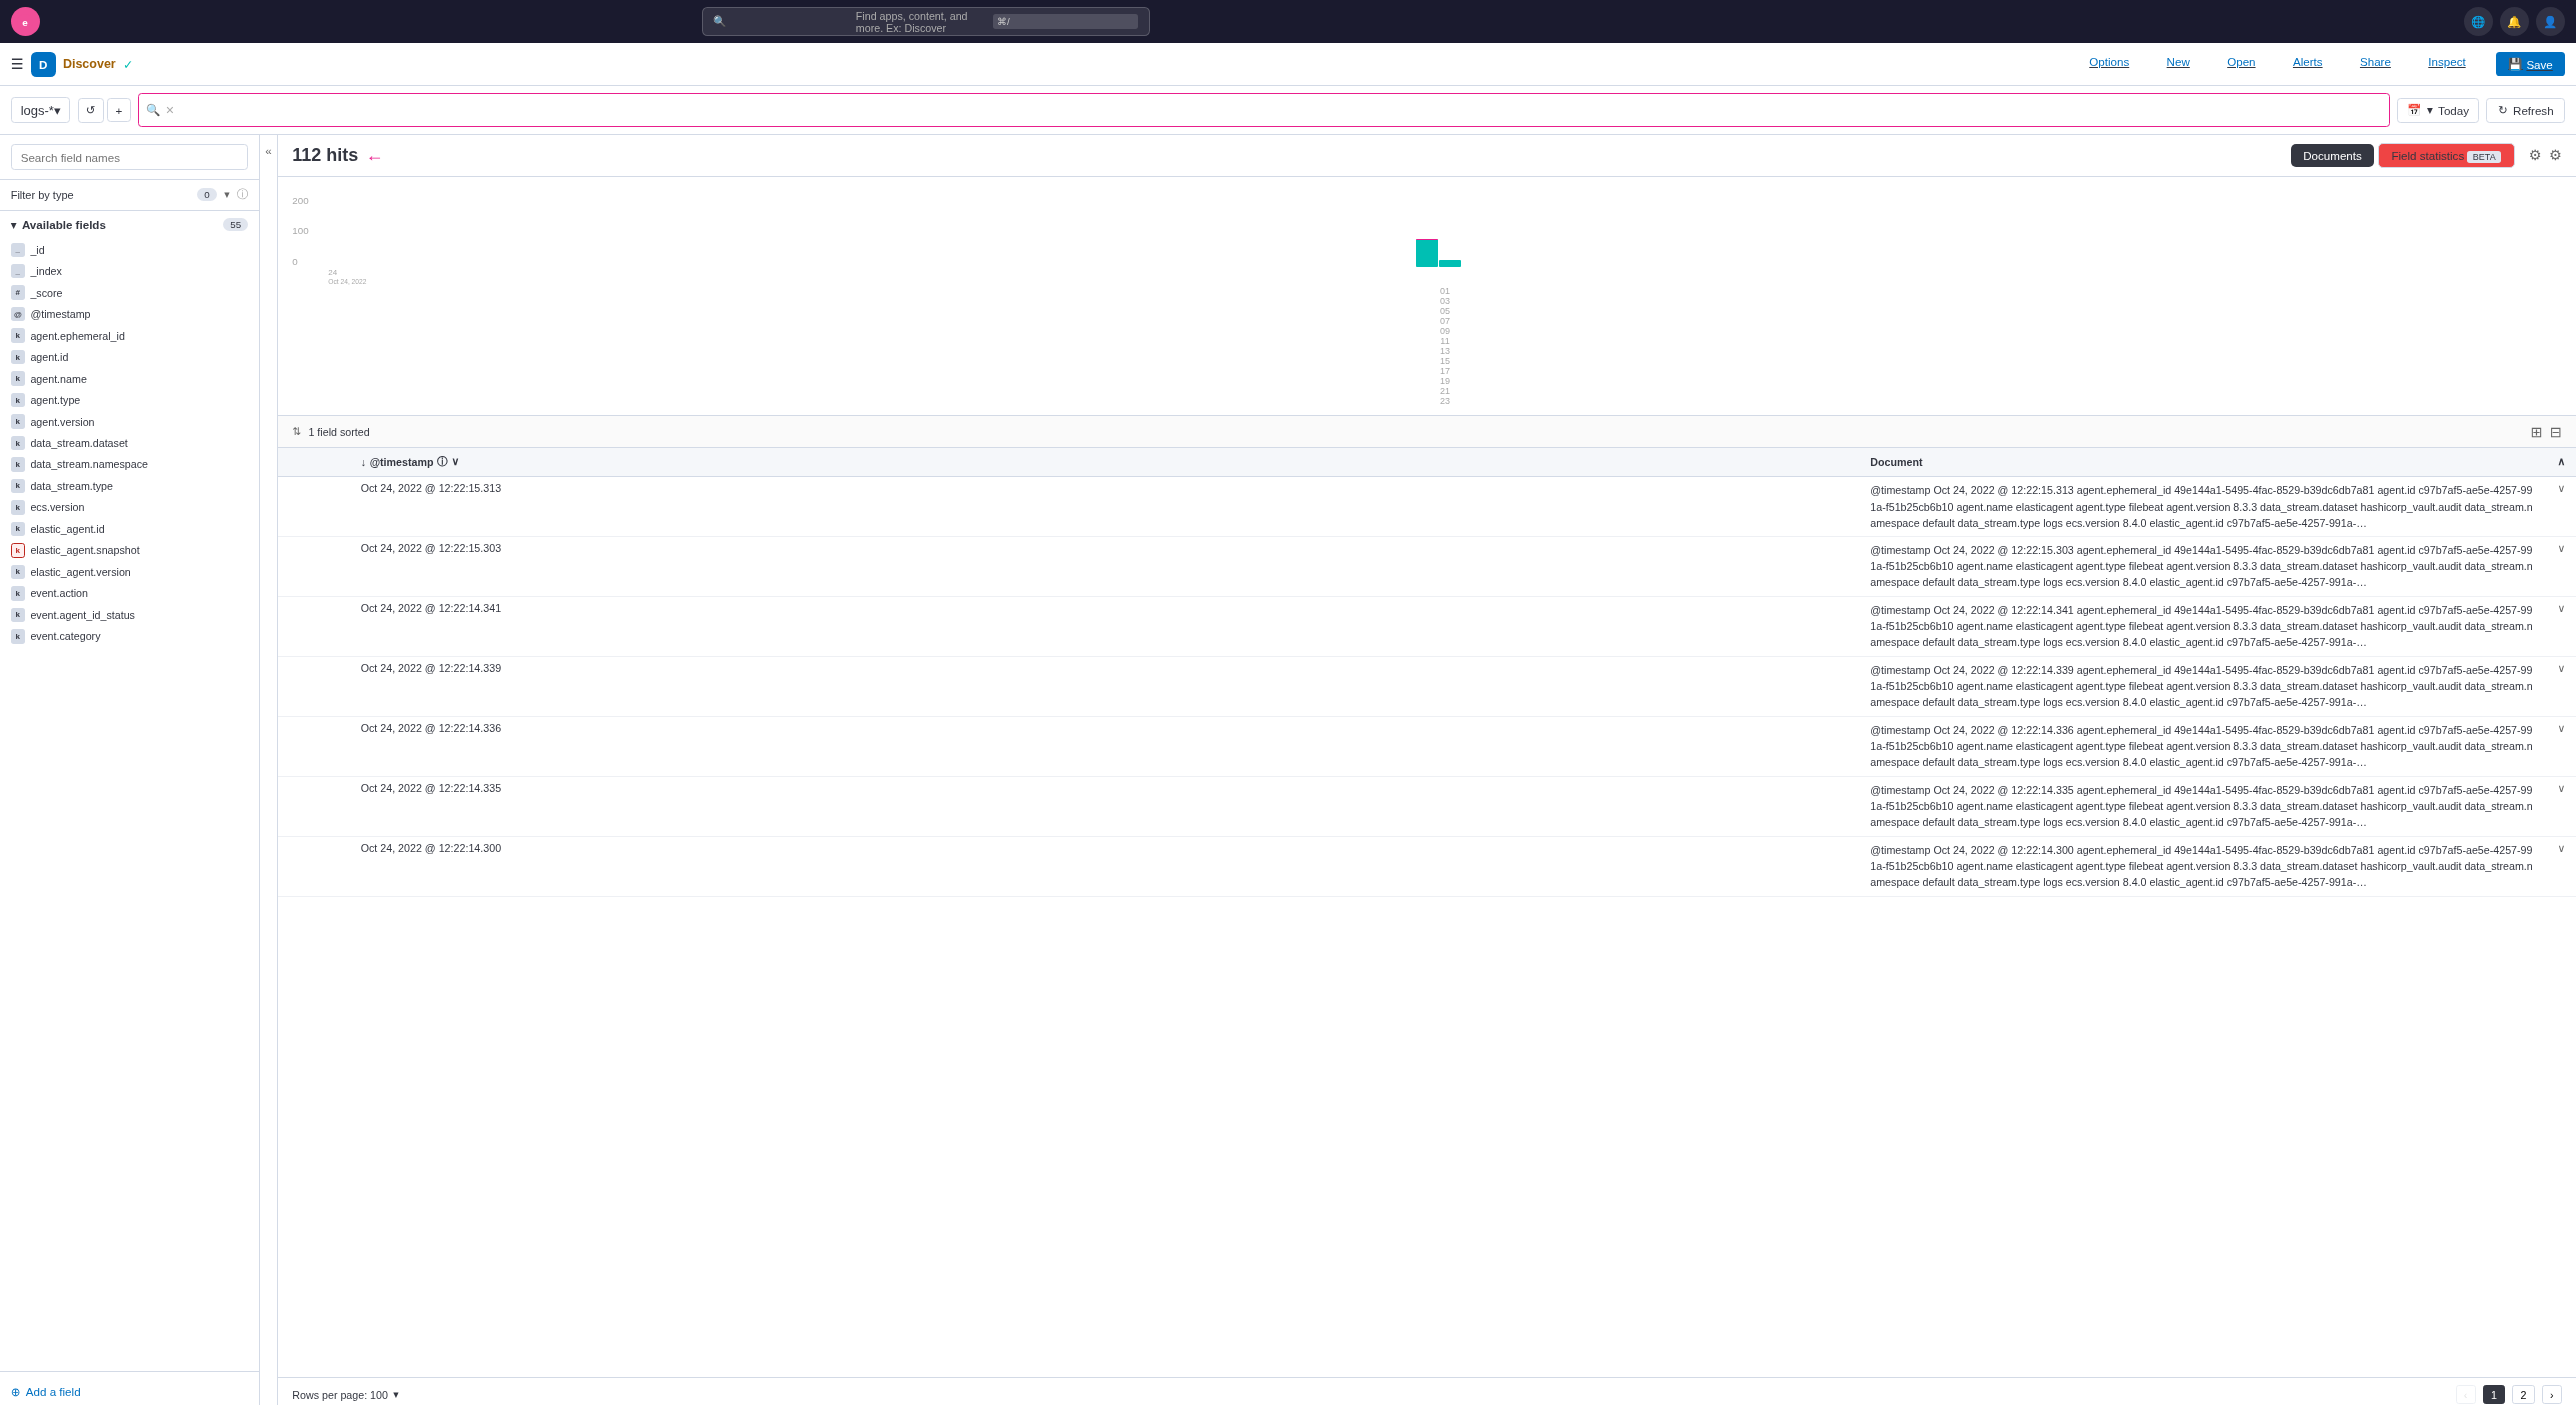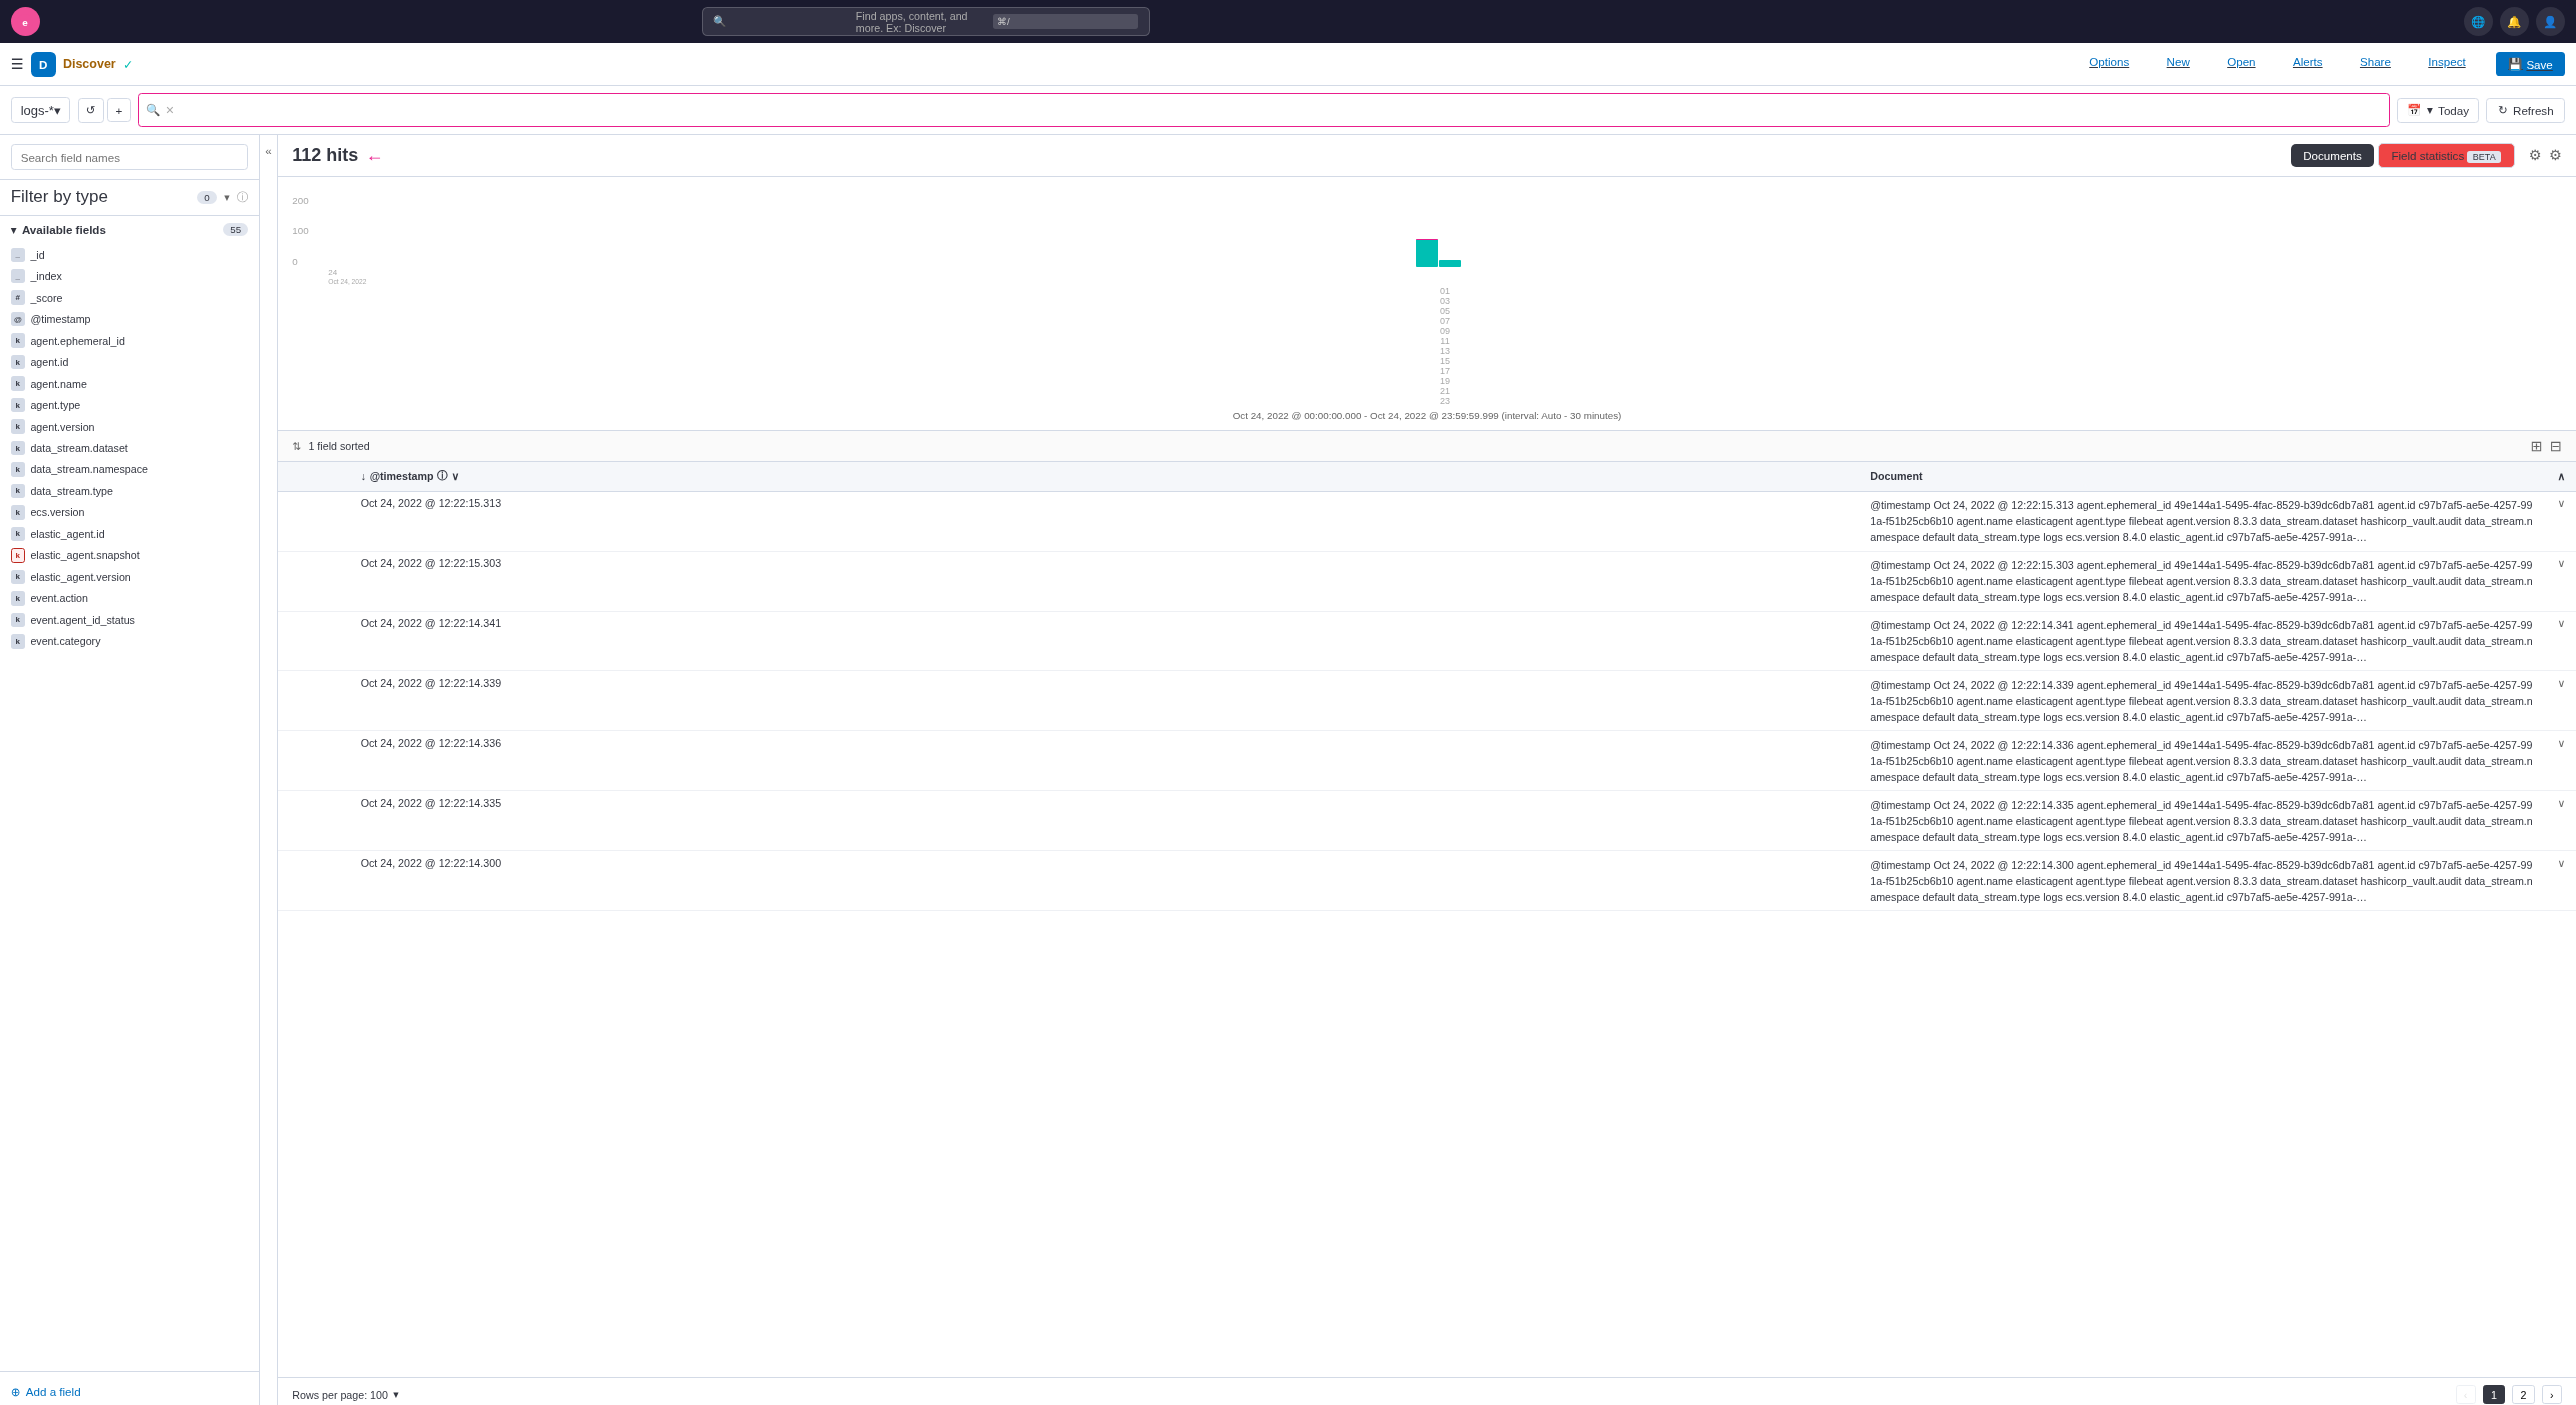--- a/index.html
+++ b/index.html
@@ -156,21 +156,21 @@
       font-size: 11.6px;
       outline: none;
     }
     .filter-type-row {
       display: flex;
       align-items: center;
       padding: 7.2px 10.7px;
       border-bottom: 0.9px solid #d3dae6;
       gap: 7.2px;
     }
-    .filter-type-label { font-size: 17px; flex: 1; }
+    .filter-type-label { font-size: 11px; flex: 1; }
     .filter-count { background: #e0e5ee; border-radius: 9px; padding: 0.9px 7.2px; font-size: 9.8px; }
     .chevron-icon { font-size: 10.7px; color: #666; }
     .info-icon { color: #aaa; font-size: 11.6px; }
     .available-fields-header {
       display: flex;
       align-items: center;
       padding: 7.2px 10.7px;
       gap: 5.4px;
     }
     .available-fields-label { font-size: 11.6px; font-weight: 600; flex: 1; }
@@ -722,21 +722,20 @@
           <span class="chart-x-label">15</span>
           <span class="chart-x-label"></span>
           <span class="chart-x-label">17</span>
           <span class="chart-x-label"></span>
           <span class="chart-x-label">19</span>
           <span class="chart-x-label"></span>
           <span class="chart-x-label">21</span>
           <span class="chart-x-label"></span>
           <span class="chart-x-label">23</span>
         </div>
-      <div class="chart-time-range">Oct 24, 2022 @ 00:00:00.000 - Oct 24, 2022 @ 23:59:59.999  (interval: Auto - 30 minutes)</div>
     </div>
 
     <div class="table-controls">
       <span class="sort-icon">⇅</span>
       <span class="sorted-label">1 field sorted</span>
       <div class="table-icons">
         <button class="table-icon-btn">⊞</button>
         <button class="table-icon-btn">⊟</button>
       </div>
     </div>

